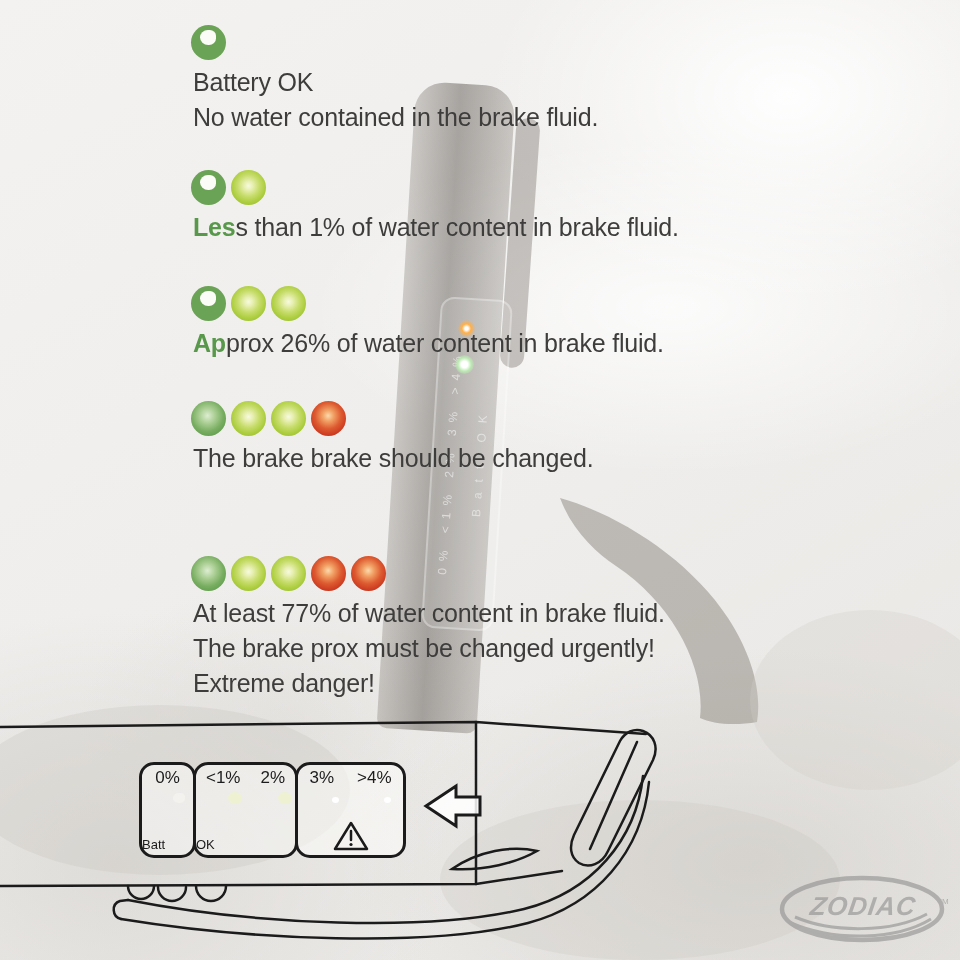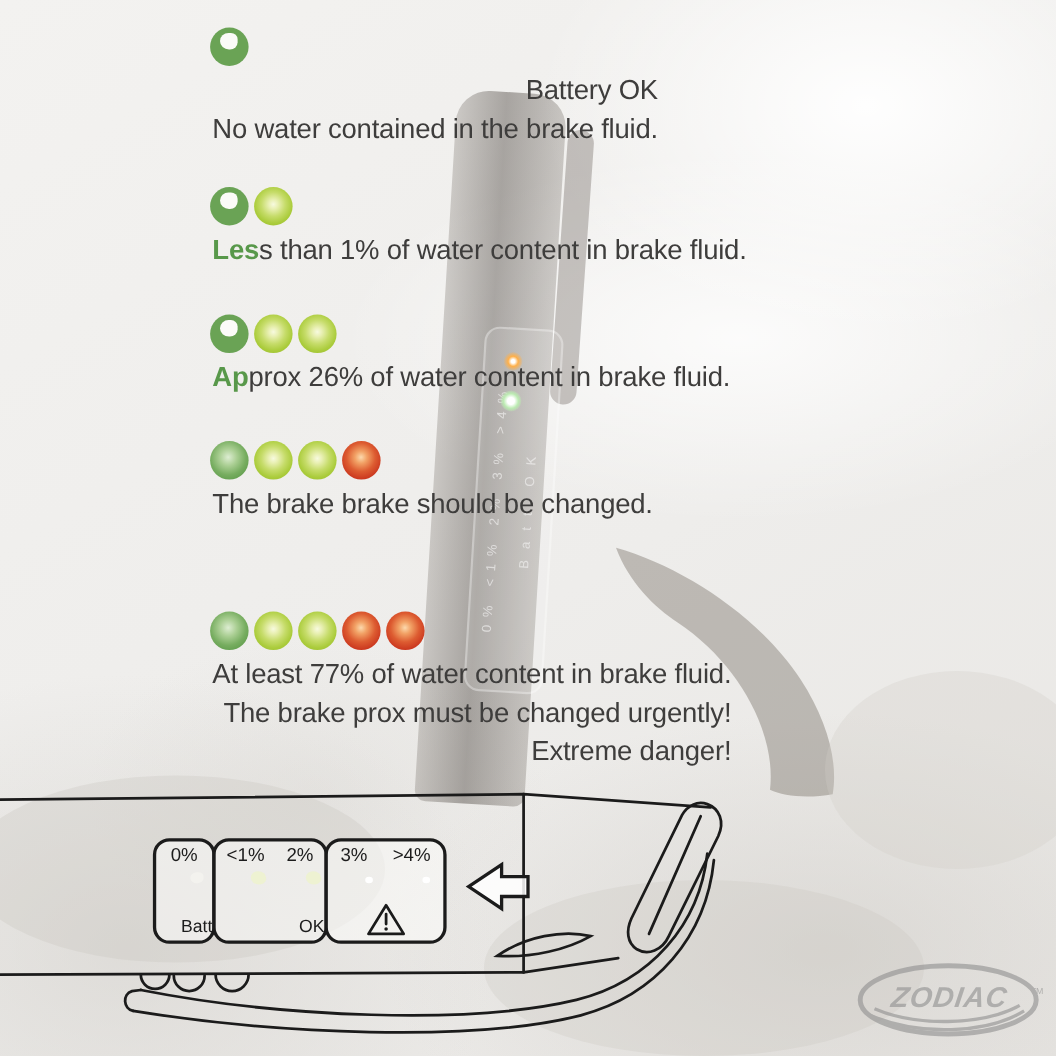--- a/index.html
+++ b/index.html
@@ -59,21 +59,21 @@
   .s1{top:24px} .s2{top:169px} .s3{top:285px} .s4{top:400px} .s5{top:555px}
   .led-row { display:flex; gap:5px; height:36px; align-items:center; }
   .led { width:35px; height:35px; border-radius:50%; position:relative; flex:none; }
   .led--green-flat { background:var(--led_green); }
   .led--green-flat::after { content:""; position:absolute; left:9px; top:5px; width:16px; height:15px;
     background:#fbfbf8; border-radius:62% 48% 55% 65%; }
   .led--lime-orb { background:radial-gradient(circle at 50% 45%, #f7fadf 0%, #e9f0b4 16%, #c6dc6a 42%, #abcc3c 66%, #9abd2f 88%, #a2c63a 100%); }
   .led--green-orb { background:radial-gradient(circle at 47% 42%, #ddedd2 0%, #abcf94 28%, #77ad60 58%, #5f9c4c 82%, #569345 100%); }
   .led--red-orb { background:radial-gradient(circle at 49% 42%, #fcd9ad 0%, #f2a266 20%, #dd5c31 48%, #cc3a20 72%, #bf2f1a 100%); }
   .section-text { margin:5px 0 0 2px; font-size:25px; line-height:35px;
-    color:var(--text_dark); letter-spacing:-0.2px;text-align:right; }
+    color:var(--text_dark); letter-spacing:-0.2px; }
   .seg-green { color:var(--text_green);font-weight:bold; }
 
   
   .pen-art { position:absolute; left:0; top:0; z-index:1; }
 
   
   .panel { position:absolute; z-index:2; box-sizing:border-box;
     border:3px solid var(--panel_line); border-radius:15px;
     background:rgba(253,253,252,.55); }
   #panel-batt { left:139px; top:762px; width:57px; height:96px; }
@@ -85,22 +85,22 @@
   .pled { width:27px; height:25px; border-radius:50%; position:relative; flex:none; }
   .pled--green { background:var(--led_green); }
   .pled--green::after { content:""; position:absolute; left:6px; top:4px; width:12px; height:10px;
     background:#f3f2ee; border-radius:60% 45% 55% 60%; }
   .pled--lime { background:var(--led_lime); }
   .pled--lime::after { content:""; position:absolute; left:5px; top:3px; width:14px; height:12px;
     background:#eef2cf; border-radius:55% 60% 50% 60%; opacity:.92; }
   .pled--red { background:var(--led_red); }
   .pled--red::after { content:""; position:absolute; left:10px; top:8px; width:7px; height:6px;
     background:#fff; border-radius:50%; }
-  .pbottom { position:absolute; bottom:3px; left:0; width:100%; text-align:right;
-    font-size:16px; color:#1c1c1c; }
+  .pbottom { position:absolute; bottom:3px; left:0; width:100%; text-align:left;
+    font-size:13px; color:#1c1c1c; }
   .warn-tri { position:absolute; bottom:2px; left:50%; transform:translateX(-50%); }
 
   .arrow-wrap { position:absolute; left:423px; top:783px; z-index:2; }
 
   
   .logo { position:absolute; left:777px; top:874px; width:172px; height:72px; z-index:2; opacity:.6; }
 </style>
 </head>
 <body>
 

